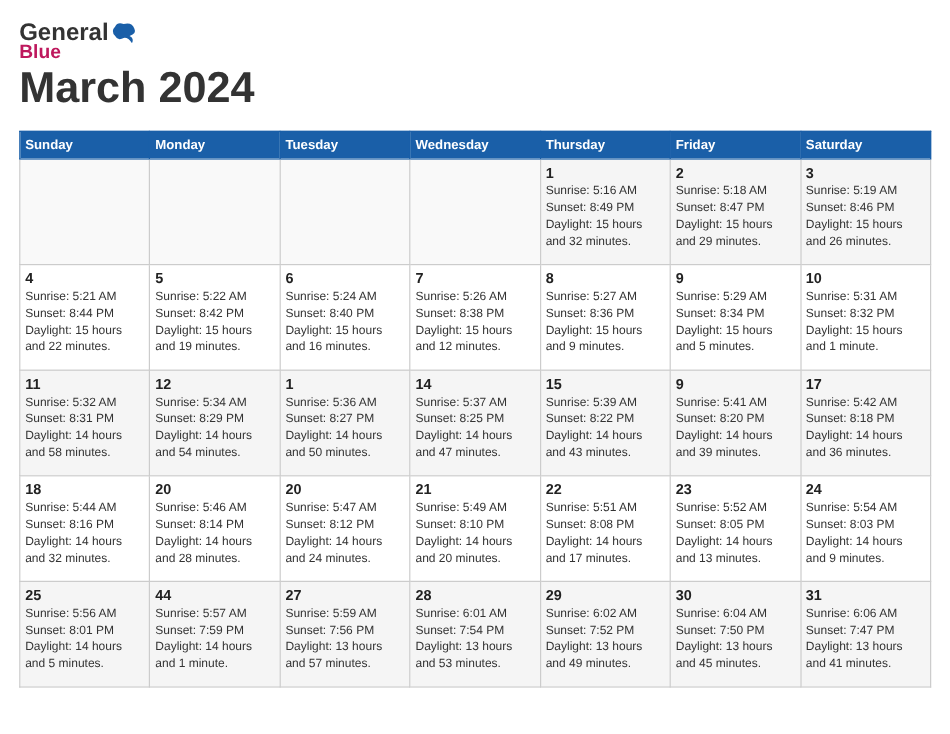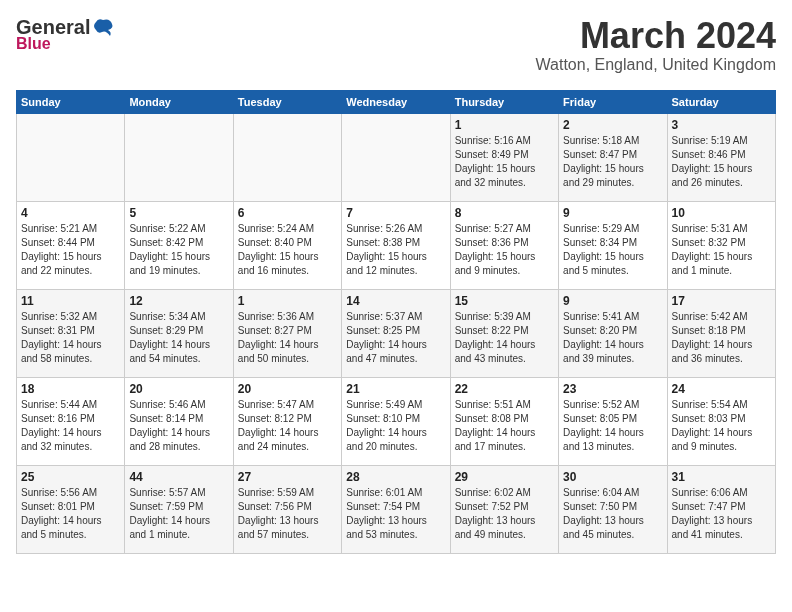--- a/index.html
+++ b/index.html
@@ -5,23 +5,23 @@
     * { box-sizing: border-box; margin: 0; padding: 0; }
     body {
       font-family: Arial, sans-serif;
       background: #fff;
       width: 792px;
       min-height: 612px;
       padding: 16px;
     }
     .header-area {
       display: flex;
-      justify-content: space-between;
       align-items: flex-start;
       margin-bottom: 8px;
+      flex-direction: column;
     }
     .logo {
       display: flex;
       flex-direction: column;
       align-items: flex-start;
     }
     .title-area {
       text-align: right;
     }
     .calendar-title {
@@ -85,21 +85,20 @@
     <div style="display:flex;align-items:center;">
       <span style="font-size:20px;font-weight:bold;color:#333;">General</span>
       <svg width="22" height="20" viewBox="0 0 22 20" style="margin-left:2px;">
         <path d="M11 2 Q18 0 20 6 Q22 10 16 12 Q20 14 18 18 Q14 12 10 14 Q6 16 4 12 Q0 8 4 4 Q6 0 11 2Z" fill="#1a5fa8"></path>
       </svg>
     </div>
     <span style="font-size:16px;font-weight:bold;color:#be185d;margin-top:-4px;">Blue</span>
   </div>
   <div class="title-area">
     <div class="calendar-title">March 2024</div>
-    <div class="calendar-subtitle">Watton, England, United Kingdom</div>
   </div>
 </div>
 
 <table>
   <thead>
     <tr>
       <th>Sunday</th>
       <th>Monday</th>
       <th>Tuesday</th>
       <th>Wednesday</th>

